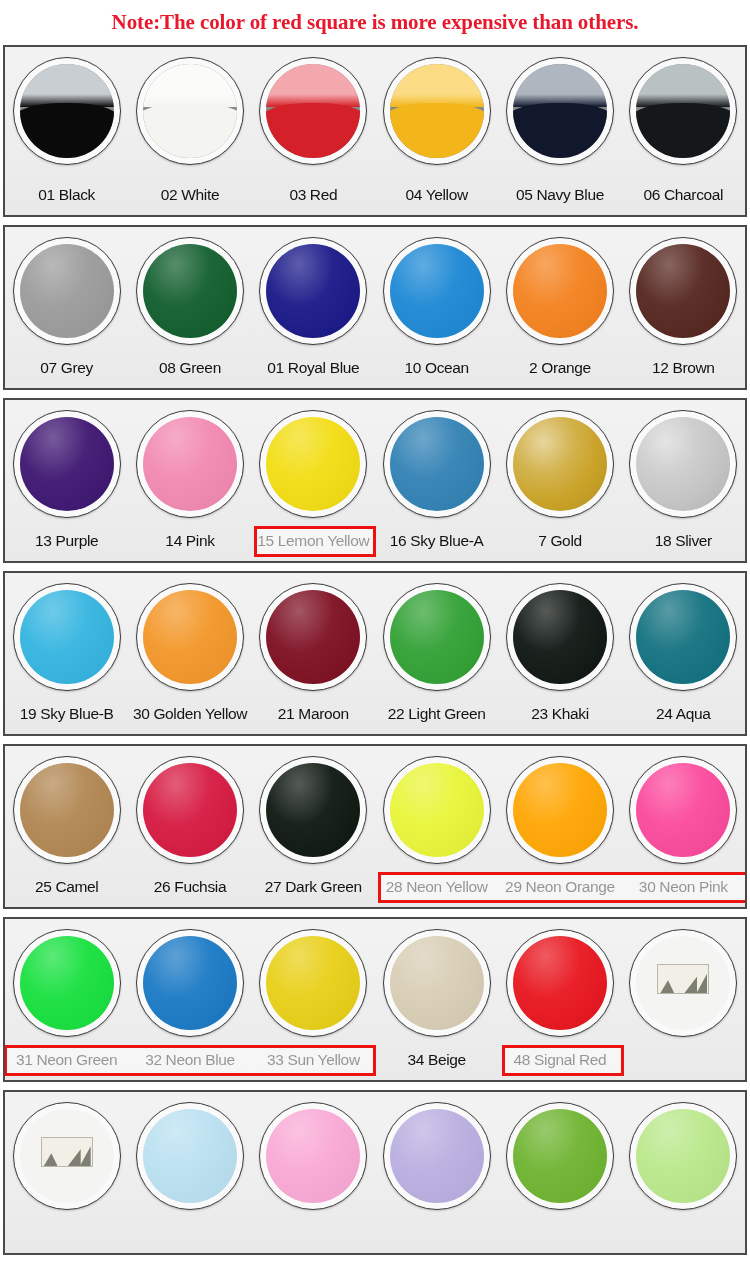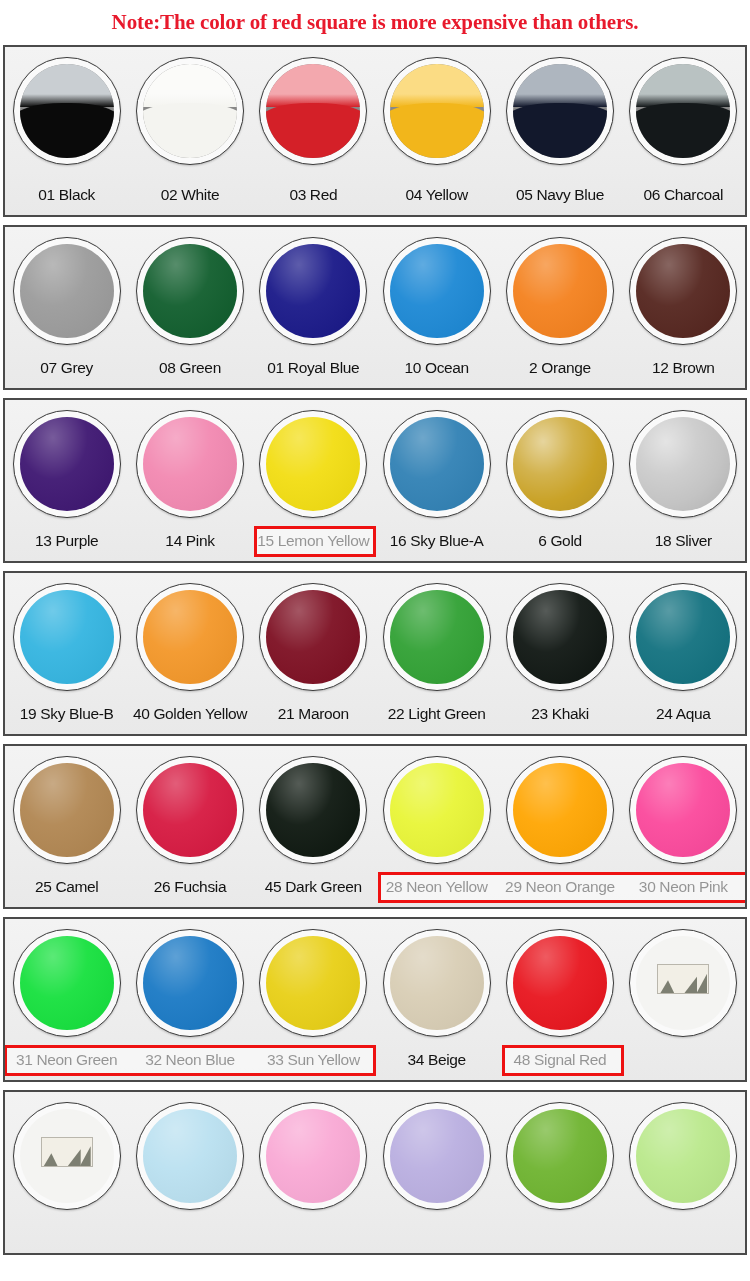--- a/index.html
+++ b/index.html
@@ -354,21 +354,21 @@
               <div class="ring"></div>
               <div class="disc sheen" style="background: rgb(196, 196, 196);"></div>
             </div>
           </div>
         </div>
         <div class="labels">
           <div class="label">13 Purple</div>
           <div class="label">14 Pink</div>
           <div class="label">15 Lemon Yellow</div>
           <div class="label">16 Sky Blue-A</div>
-          <div class="label">6 Gold</div>
+          <div class="label">7 Gold</div>
           <div class="label">18 Sliver</div>
         </div>
         <div class="hl" title="15 Lemon Yellow" style="left: 249px; width: 122px; bottom: 4px; height: 31px;"></div>
       </div>
       <div class="row rn">
         <div class="swatch-strip">
           <div class="cell">
             <div class="disc-wrap">
               <div class="ring"></div>
               <div class="disc glossy" style="background: rgb(50, 180, 224);"></div>
@@ -400,21 +400,21 @@
           </div>
           <div class="cell">
             <div class="disc-wrap">
               <div class="ring"></div>
               <div class="disc glossy" style="background: rgb(16, 112, 126);"></div>
             </div>
           </div>
         </div>
         <div class="labels">
           <div class="label">19 Sky Blue-B</div>
-          <div class="label">40 Golden Yellow</div>
+          <div class="label">30 Golden Yellow</div>
           <div class="label">21 Maroon</div>
           <div class="label">22 Light Green</div>
           <div class="label">23 Khaki</div>
           <div class="label">24 Aqua</div>
         </div>
       </div>
       <div class="row rn">
         <div class="swatch-strip">
           <div class="cell">
             <div class="disc-wrap">
@@ -449,21 +449,21 @@
           <div class="cell">
             <div class="disc-wrap">
               <div class="ring"></div>
               <div class="disc glossy" style="background: rgb(251, 71, 155);"></div>
             </div>
           </div>
         </div>
         <div class="labels">
           <div class="label">25 Camel</div>
           <div class="label">26 Fuchsia</div>
-          <div class="label">45 Dark Green</div>
+          <div class="label">27 Dark Green</div>
           <div class="label">28 Neon Yellow</div>
           <div class="label">29 Neon Orange</div>
           <div class="label">30 Neon Pink</div>
         </div>
         <div class="hl" title="28 Neon Yellow / 29 Neon Orange / 30 Neon Pink" style="left: 373px; width: 373px; bottom: 4px; height: 31px;"></div>
       </div>
       <div class="row rn">
         <div class="swatch-strip">
           <div class="cell">
             <div class="disc-wrap">

